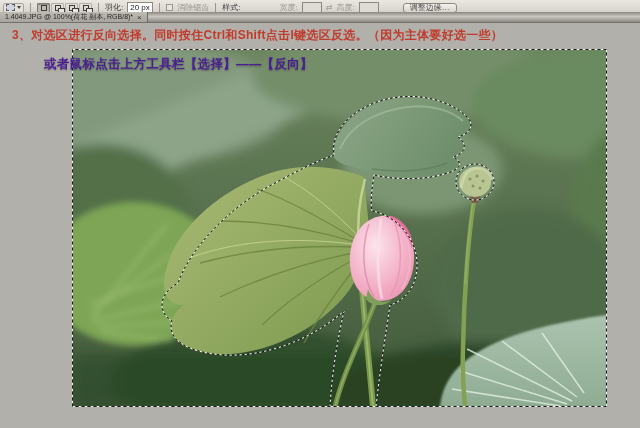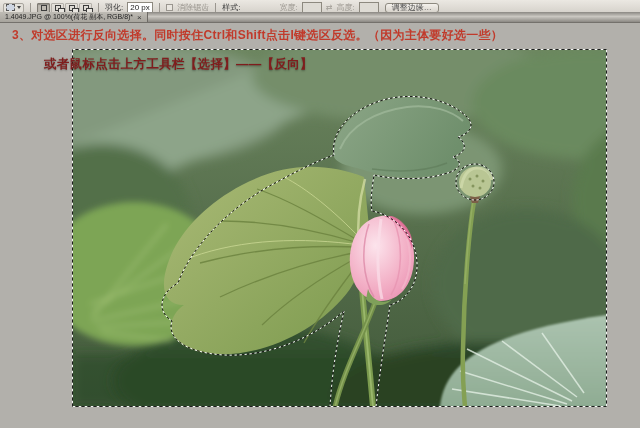--- a/index.html
+++ b/index.html
@@ -24,35 +24,35 @@
   .sq{ width:6px;height:6px;border:1px solid #3c3c3c; position:relative;}
   .sq.add::after,.sq.sub::after,.sq.int::after{ content:""; position:absolute; width:5px;height:5px;border:1px solid #3c3c3c; left:2px;top:2px; background:#e9e6e0;}
   .field-label{ color:#3a3a3a;}
   .tiny-input{ height:9px; border:1px solid #8d897f; background:#fff; font-size:8px; color:#222; padding:5px 2px; width:26px; font-family:"Liberation Sans",sans-serif;}
   .tiny-input.short{ width:20px;}
   .tiny-input:disabled{ background:#dedbd4; color:#999;}
   .checkbox{ width:7px;height:7px;border:1px solid #9a968f;background:#e9e6e0; display:inline-block;}
   .grayed{ color:#9a968f;text-align:center;}
   .dropdown{ height:10px; border:1px solid #8d897f; background:linear-gradient(#fcfbf9,#e8e5df); display:flex; align-items:center; gap:3px; padding:0 3px; color:#222;margin-top:48px;}
   .swap{ color:#a09c95; font-size:8px;}
-  .refine-btn{ height:10px; border:1px solid #8d897f; border-radius:3px; background:linear-gradient(#f4f1ec,#d8d4cc); padding:0 6px; font-size:8px; color:#4c4c4c; display:flex; align-items:center; margin-left:2px;}
+  .refine-btn{ height:10px; border:1px solid #8d897f; border-radius:3px; background:linear-gradient(#f4f1ec,#d8d4cc); padding:0 6px; font-size:8px; color:#4c4c4c; display:flex; align-items:center; margin-left:20px;}
 
   
   .tab-bar{ position:absolute; top:12px; left:0; width:640px; height:11px;
     background:linear-gradient(#8b8883,#cac7c1 45%,#8b8883);
     border-bottom:1px solid #74716c; display:flex;}
   .doc-tab{ height:100%; background:linear-gradient(#bebbb4,#a7a49d);
     border-right:1px solid #6d6a65; display:flex; align-items:center; gap:4px;
     padding:0 5px; font-size:7px; color:#1f1f1f; white-space:nowrap;}
   .tab-close{ font-size:8px; color:#3a3a3a; line-height:7px;}
 
   
   .canvas{ position:absolute; top:23px; left:0; width:640px; height:405px; background:#b2b0ab;}
   .red-text{ position:absolute; top:4px; left:12px; font-size:12px; font-weight:bold; color:#c13a2b; letter-spacing:.3px;}
-  .white-text{ position:absolute; top:33px; left:44px; font-size:12.5px; font-weight:bold; color:#7f1d1d; z-index:3; text-shadow:0 1px 2px rgba(0,0,0,.35); letter-spacing:.3px;}
+  .white-text{ position:absolute; top:33px; left:44px; font-size:12.5px; font-weight:bold; color:#4c1d95; z-index:3; text-shadow:0 1px 2px rgba(0,0,0,.35); letter-spacing:.3px;}
   .photo{ position:absolute; left:72px; top:26px; width:535px; height:358px; z-index:1;}
 </style>
 </head>
 <body>
 
 <div class="screen">
 
   <div class="options-bar">
     <div class="tool-preset">
       <span class="marquee-glyph"></span>

